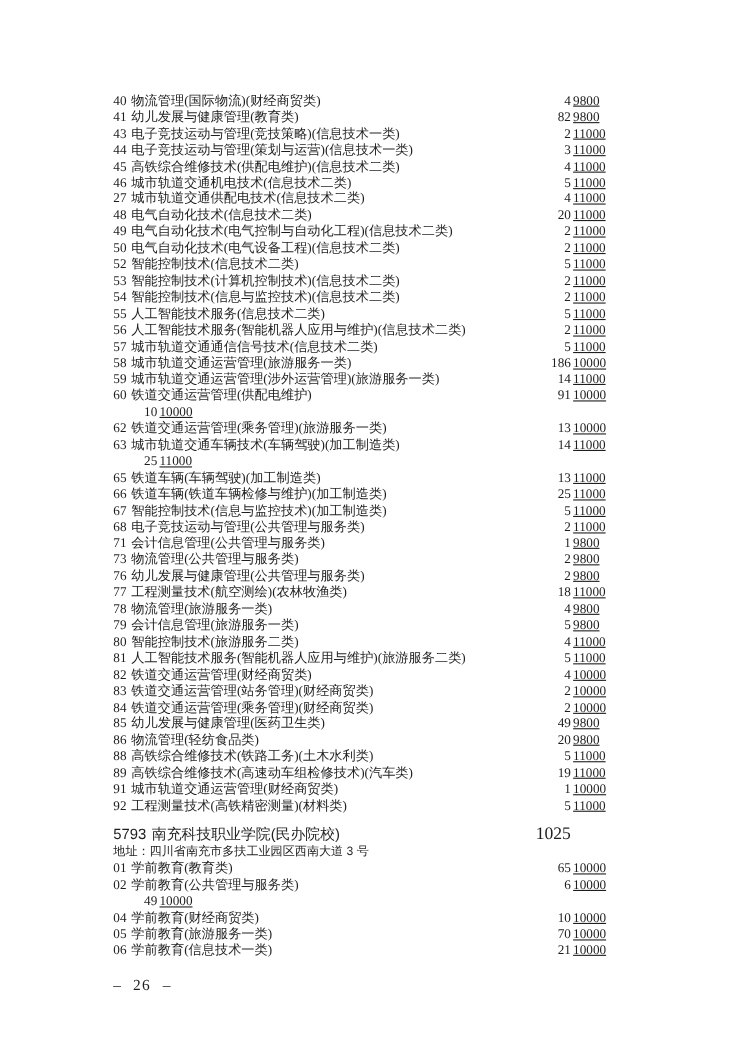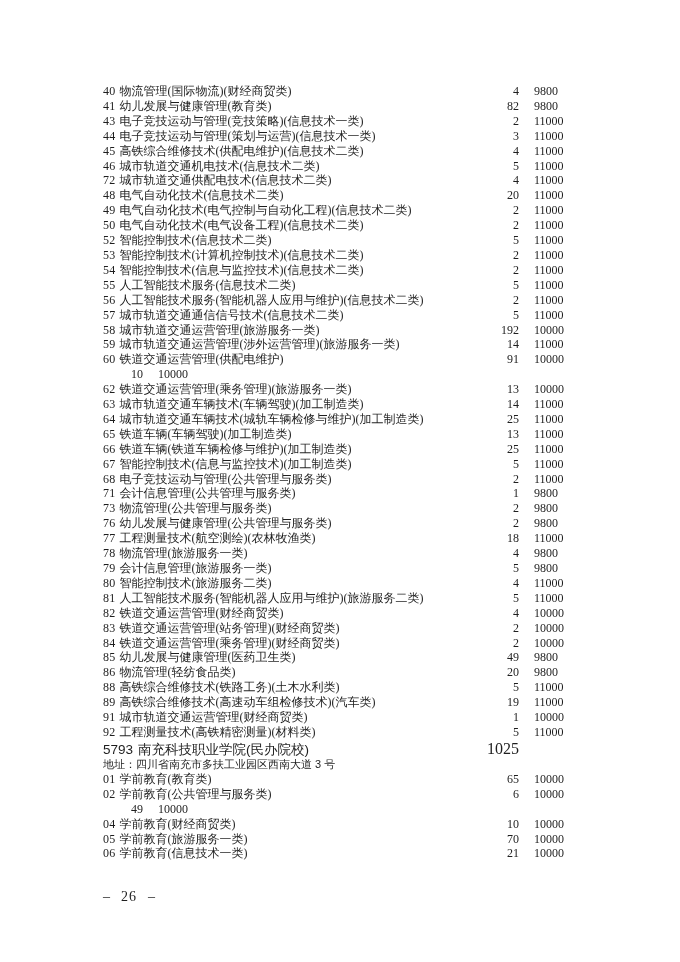--- a/index.html
+++ b/index.html
@@ -24,25 +24,26 @@
     align-items: baseline;
     height: 14.92px;
     line-height: 14.92px;
     font-size: 12px;
     white-space: nowrap;
   }
   .cell-name { width: 376px; overflow: visible; }
   .code { letter-spacing: 0.2px; }
   .pname { margin-left: 4px; }
   .cell-count { width: 40px; text-align: right; }
-  .cell-fee { width: 40px; margin-left: 15px; text-align: left; }
+  .cell-fee { width: 40px; margin-left: 2px; text-align: left; text-decoration: underline; }
 
   .school-header {
     display: flex;
     align-items: baseline;
+    margin-top: 10px;
     height: 17px;
     line-height: 17px;
   }
   .school-title {
     width: 376px;
     font-family: "Liberation Sans", "DejaVu Sans", sans-serif;
     font-size: 13.5px;
     white-space: nowrap;
   }
   .school-title .sname { margin-left: 5px; }
@@ -101,21 +102,21 @@
         <span class="cell-name"><span class="code">45</span><span class="pname">高铁综合维修技术(供配电维护)(信息技术二类)</span></span>
         <span class="cell-count">4</span>
         <span class="cell-fee">11000</span>
       </div>
         <div class="row">
         <span class="cell-name"><span class="code">46</span><span class="pname">城市轨道交通机电技术(信息技术二类)</span></span>
         <span class="cell-count">5</span>
         <span class="cell-fee">11000</span>
       </div>
         <div class="row">
-        <span class="cell-name"><span class="code">72</span><span class="pname">城市轨道交通供配电技术(信息技术二类)</span></span>
+        <span class="cell-name"><span class="code">27</span><span class="pname">城市轨道交通供配电技术(信息技术二类)</span></span>
         <span class="cell-count">4</span>
         <span class="cell-fee">11000</span>
       </div>
         <div class="row">
         <span class="cell-name"><span class="code">48</span><span class="pname">电气自动化技术(信息技术二类)</span></span>
         <span class="cell-count">20</span>
         <span class="cell-fee">11000</span>
       </div>
         <div class="row">
         <span class="cell-name"><span class="code">49</span><span class="pname">电气自动化技术(电气控制与自动化工程)(信息技术二类)</span></span>
@@ -152,21 +153,21 @@
         <span class="cell-count">2</span>
         <span class="cell-fee">11000</span>
       </div>
         <div class="row">
         <span class="cell-name"><span class="code">57</span><span class="pname">城市轨道交通通信信号技术(信息技术二类)</span></span>
         <span class="cell-count">5</span>
         <span class="cell-fee">11000</span>
       </div>
         <div class="row">
         <span class="cell-name"><span class="code">58</span><span class="pname">城市轨道交通运营管理(旅游服务一类)</span></span>
-        <span class="cell-count">192</span>
+        <span class="cell-count">186</span>
         <span class="cell-fee">10000</span>
       </div>
         <div class="row">
         <span class="cell-name"><span class="code">59</span><span class="pname">城市轨道交通运营管理(涉外运营管理)(旅游服务一类)</span></span>
         <span class="cell-count">14</span>
         <span class="cell-fee">11000</span>
       </div>
         <div class="row">
         <span class="cell-name"><span class="code">60</span><span class="pname">铁道交通运营管理(供配电维护)</span></span>
         <span class="cell-count">91</span>
@@ -180,21 +181,20 @@
         <span class="cell-name"><span class="code">62</span><span class="pname">铁道交通运营管理(乘务管理)(旅游服务一类)</span></span>
         <span class="cell-count">13</span>
         <span class="cell-fee">10000</span>
       </div>
         <div class="row">
         <span class="cell-name"><span class="code">63</span><span class="pname">城市轨道交通车辆技术(车辆驾驶)(加工制造类)</span></span>
         <span class="cell-count">14</span>
         <span class="cell-fee">11000</span>
       </div>
         <div class="row">
-        <span class="cell-name"><span class="code">64</span><span class="pname">城市轨道交通车辆技术(城轨车辆检修与维护)(加工制造类)</span></span>
         <span class="cell-count">25</span>
         <span class="cell-fee">11000</span>
       </div>
         <div class="row">
         <span class="cell-name"><span class="code">65</span><span class="pname">铁道车辆(车辆驾驶)(加工制造类)</span></span>
         <span class="cell-count">13</span>
         <span class="cell-fee">11000</span>
       </div>
         <div class="row">
         <span class="cell-name"><span class="code">66</span><span class="pname">铁道车辆(铁道车辆检修与维护)(加工制造类)</span></span>

